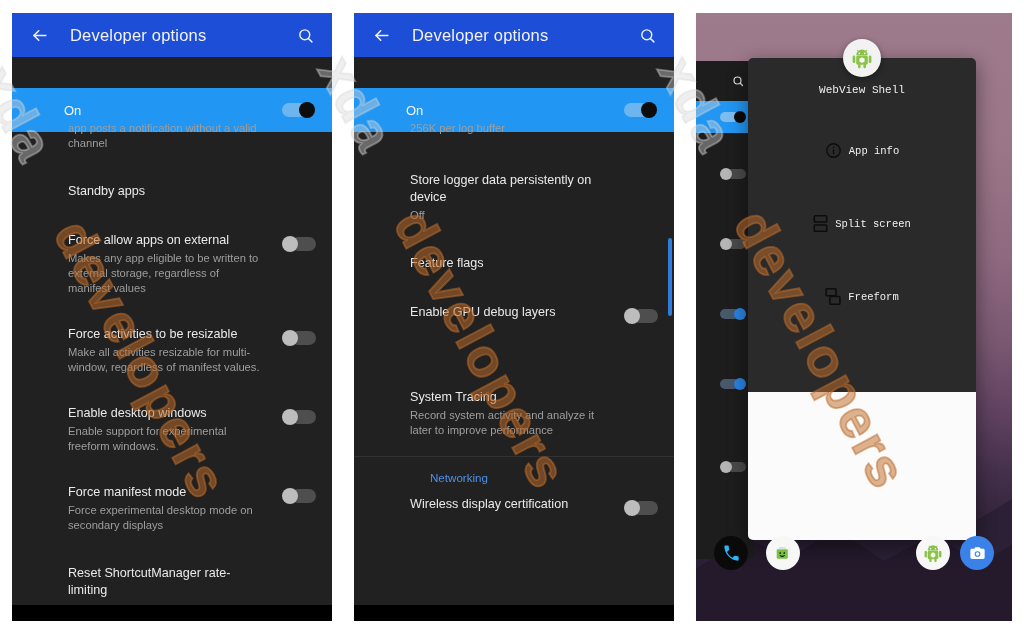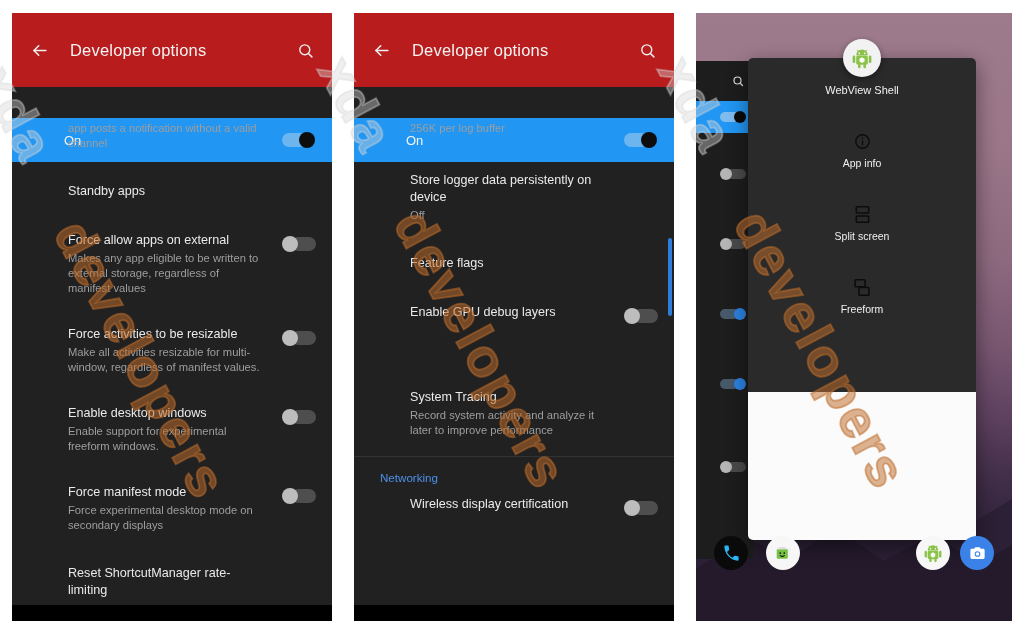--- a/index.html
+++ b/index.html
@@ -24,22 +24,22 @@
     background: #1e1e1e;
   }
   #phone-1 { left: 12px;  width: 320px; }
   #phone-2 { left: 354px; width: 320px; }
   #phone-3 { left: 696px; width: 316px; }
 
   
   .settings { position: absolute; inset: 0; background: #212121; }
 
   .appbar {
-    height: 74px;
-    background: #b91c1c;
+    height: 44px;
+    background: #1d4ed8;
     display: flex;
     align-items: center;
     padding: 0 14px;
     gap: 18px;
   }
   .appbar-icon {
     width: 26px; height: 26px;
     display: flex; align-items: center; justify-content: center;
     color: #f1f1f1;
     flex: 0 0 auto;
@@ -101,35 +101,35 @@
     line-height: 15px;
     margin-top: 2px;
   }
   .item .sw-wrap {
     flex: 0 0 auto;
     padding-top: 4px;
     width: 34px;
   }
   .item.clipped-top { padding-top: 0; }
   .section-head {
-    padding: 14px 16px 6px 26px;
+    padding: 14px 16px 6px 76px;
     color: #4d90e8;
     font-size: 11.6px;
   }
   .divider { height: 1px; background: #333; margin-top: 6px; }
 
   .navbar {
     position: absolute;
     left: 0; right: 0; bottom: 0;
     height: 16px;
     background: #000;
   }
 
   
-  .home { position: absolute; inset: 0; overflow: hidden; }
+  .home { position: absolute; inset: 0; overflow: hidden; font-family: Liberation Mono, monospace; }
   .wallpaper {
     position: absolute; inset: 0;
     background: linear-gradient(180deg,
       #9d7b8c 0%, #9a7688 22%, #8e6a80 40%,
       #7a5872 54%, #5f4260 66%, #432f4a 76%,
       #2f2238 86%, #241a2b 94%, #1d1526 100%);
   }
   .mountains {
     position: absolute;
     left: 0; right: 0; bottom: 0; height: 180px;
@@ -211,21 +211,21 @@
     text-align: center;
     color: #f0f0f0;
     font-size: 11px;
   }
   .ff-actions {
     position: absolute; left: 0; right: 0; top: 56px;
     display: flex; flex-direction: column;
   }
   .ff-action {
     height: 73px;
-    display: flex; flex-direction: column;
+    display: flex; flex-direction: row;
     align-items: center; justify-content: center;
     gap: 7px;
   }
   .ff-action .ff-ic { color: #0c0c0c; display: flex; }
   .ff-action .ff-lb { color: #f0f0f0; font-size: 10.5px; }
 
   
   .dock {
     position: absolute;
     left: 0; right: 0; bottom: 44px;

